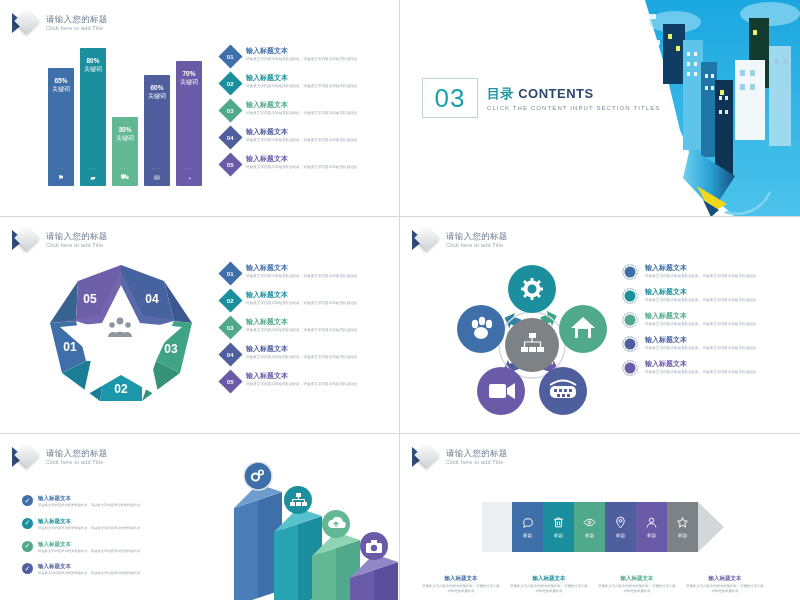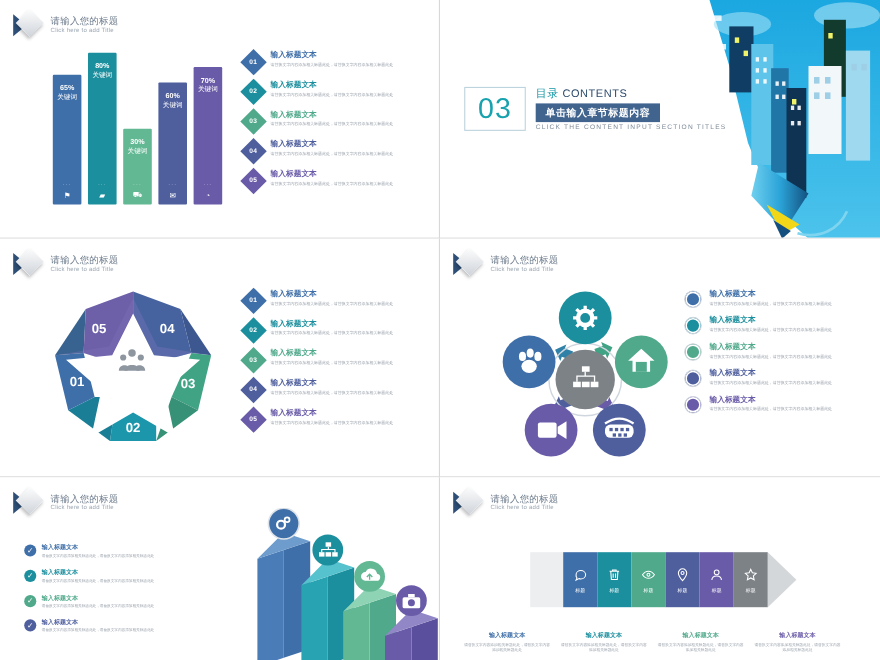--- a/index.html
+++ b/index.html
@@ -39,21 +39,21 @@
   .bar .kw { color:#fff; font-size:6px; line-height:8px; }
   .bar .dots { position:absolute; bottom:15px; color:rgba(255,255,255,.65); font-size:5px; letter-spacing:1px; }
   .bar .ico { position:absolute; bottom:4px; color:#fff; font-size:7px; }
 
   
   .city { position:absolute; right:0; top:0; width:215px; height:217px; overflow:hidden; }
   .cbox { position:absolute; left:22px; top:78px; display:flex; align-items:center; }
   .numbox { width:56px; height:40px; border:1px solid #bdd3dd; display:flex; align-items:center; justify-content:center; }
   .numbox span { font-size:26px; color:#18a2ae; font-weight:300; letter-spacing:1px; }
   .ctxt { margin-left:9px; }
-  .ctxt .c1 { font-size:10px; font-weight:normal; color:#2b4a6b; letter-spacing:.5px; }
+  .ctxt .c1 { font-size:13px; font-weight:bold; color:#2b4a6b; letter-spacing:.5px; }
   .ctxt .c1 em { font-style:normal; color:#1796a6; }
   .ctxt .c2 { background:#41648f; color:#fff; font-size:9px; font-weight:bold; padding:2px 9px; display:inline-block; margin-top:2px; letter-spacing:.5px; }
   .ctxt .c3 { font-size:6px; color:#7d8a99; letter-spacing:1.1px; margin-top:2px; }
 
   
   .penta { position:absolute; left:46px; top:44px; width:150px; height:148px; }
 
   
   .circdia { position:absolute; left:45px; top:40px; width:170px; height:160px; }
 
@@ -239,21 +239,20 @@
         <path d="M118 200 L134 210 L126 217 Z" fill="#13507f"></path>
         <path d="M140 212 C160 218 178 208 185 192" stroke="#7fd4ef" stroke-width="2.5" fill="none"></path>
       </svg>
     </div>
     <div class="cbox">
       <div class="numbox">
         <span>03</span>
       </div>
       <div class="ctxt">
         <div class="c1"><em>目录</em> <span>CONTENTS</span></div>
-        <div class="c2">单击输入章节标题内容</div>
         <div class="c3">CLICK THE CONTENT INPUT SECTION TITLES</div>
       </div>
     </div>
   </div>
 
   <div class="slide">
     <div class="hdr">
       <div class="logo">
           <div class="chev"></div>
           <div class="sq"></div>

